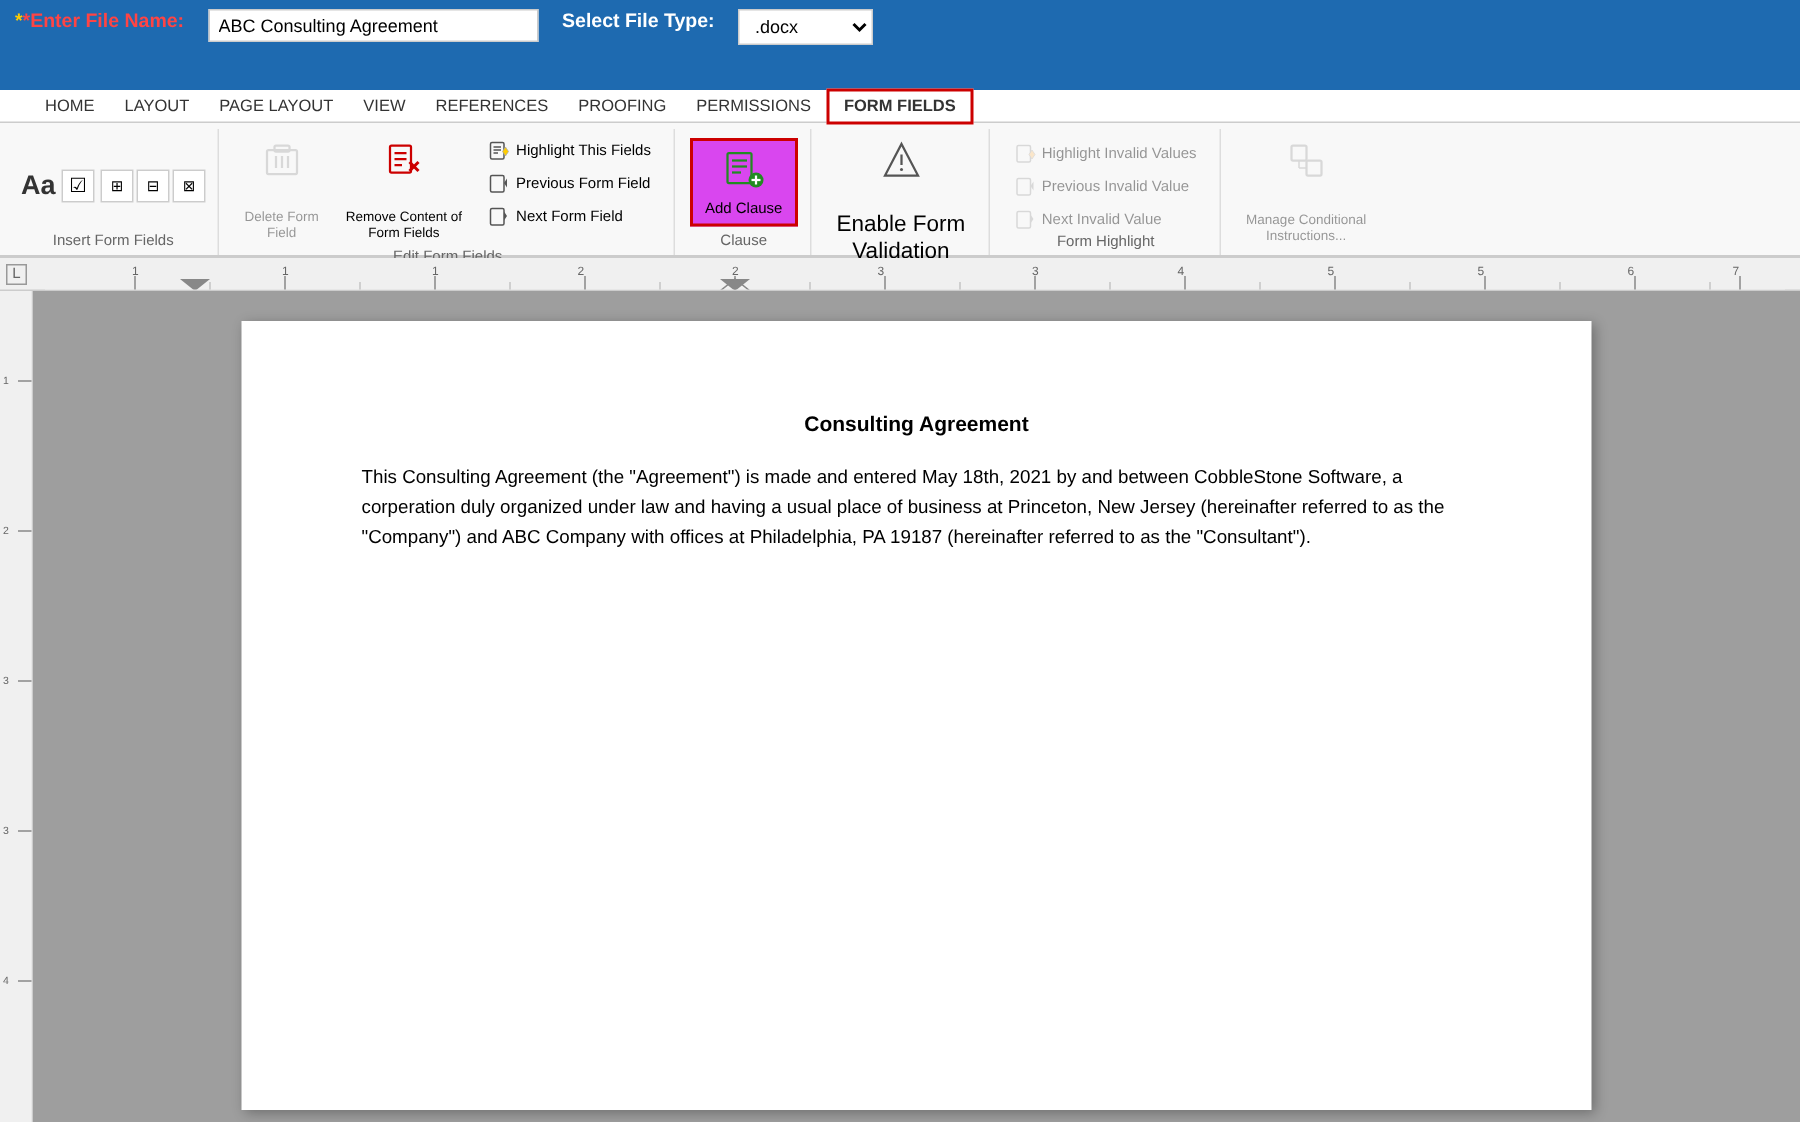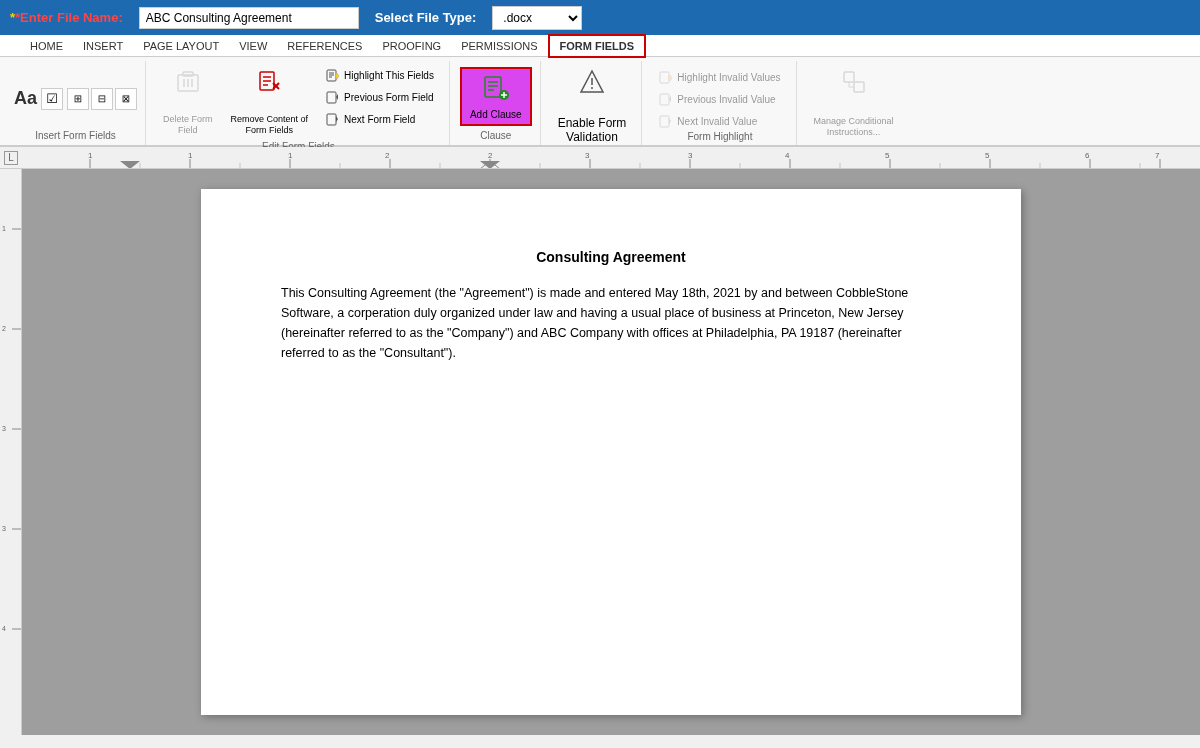--- a/index.html
+++ b/index.html
@@ -3,23 +3,23 @@
   <meta charset="utf-8">
   <style>
     * { margin: 0; padding: 0; box-sizing: border-box; }
     body { font-family: Arial, sans-serif; font-size: 12px; background: #f0f0f0; width: 1200px; height: 748px; overflow: hidden; }
 
     
     .top-bar {
       background: #1e6ab0;
       padding: 6px 10px;
       display: flex;
-      align-items: center;
+      align-items: flex-start;
       gap: 16px;
-      height: 35px;
+      height: 60px;
     }
     .top-bar-label {
       color: #fff;
       font-weight: bold;
       font-size: 13px;
       white-space: nowrap;
     }
     .top-bar-label span { color: #ff4444; }
     .top-bar input[type="text"] {
       border: 1px solid #ccc;
@@ -236,21 +236,21 @@
     .doc-area {
       flex: 1;
       background: #9e9e9e;
       padding: 20px;
       overflow-y: auto;
       display: flex;
       justify-content: center;
     }
     .doc-page {
       background: white;
-      width: 820px;
+      width: 900px;
       min-height: 520px;
       box-shadow: 2px 2px 8px rgba(0,0,0,0.3);
       padding: 60px 80px 60px 80px;
     }
     .doc-title {
       text-align: center;
       font-weight: bold;
       font-size: 14px;
       margin-bottom: 18px;
     }
@@ -283,21 +283,21 @@
   <select>
     <option>.docx</option>
     <option>.pdf</option>
     <option>.doc</option>
     <option>.txt</option>
   </select>
 </div>
 
 <div class="menu-bar">
   <div class="menu-item">HOME</div>
-  <div class="menu-item">INSERT</div>
+  <div class="menu-item">LAYOUT</div>
   <div class="menu-item">PAGE LAYOUT</div>
   <div class="menu-item">VIEW</div>
   <div class="menu-item">REFERENCES</div>
   <div class="menu-item">PROOFING</div>
   <div class="menu-item">PERMISSIONS</div>
   <div class="menu-item form-fields-tab">FORM FIELDS</div>
 </div>
 
 <div class="ribbon">
 
@@ -405,21 +405,21 @@
   <div class="ribbon-group">
     <div class="ribbon-group-content" style="flex-direction:column; align-items:center; justify-content:center;">
       <div class="ribbon-btn-large">
         <div class="icon">
           <svg width="28" height="28" viewBox="0 0 28 28">
             <polygon points="14,3 25,24 3,24" fill="none" stroke="#555" stroke-width="1.5"></polygon>
             <line x1="14" y1="10" x2="14" y2="17" stroke="#555" stroke-width="1.5"></line>
             <circle cx="14" cy="20" r="1" fill="#555"></circle>
           </svg>
         </div>
-        <span style="font-size:12px; text-align:center; line-height:1.2;">Enable Form<br>Validation</span>
+        <span style="font-size:15px; text-align:center; line-height:1.2;">Enable Form<br>Validation</span>
       </div>
     </div>
     <div class="ribbon-group-label" style="font-size:9px; opacity:0;"> </div>
   </div>
 
   <div class="ribbon-group validation-group">
     <div class="ribbon-group-content" style="flex-direction:column; align-items:flex-start; gap:2px; padding-top:4px;">
       <div class="ribbon-btn-small disabled">
         <svg width="14" height="14" viewBox="0 0 14 14">
           <rect x="1" y="2" width="9" height="11" rx="1" fill="none" stroke="#aaa" stroke-width="1"></rect>

